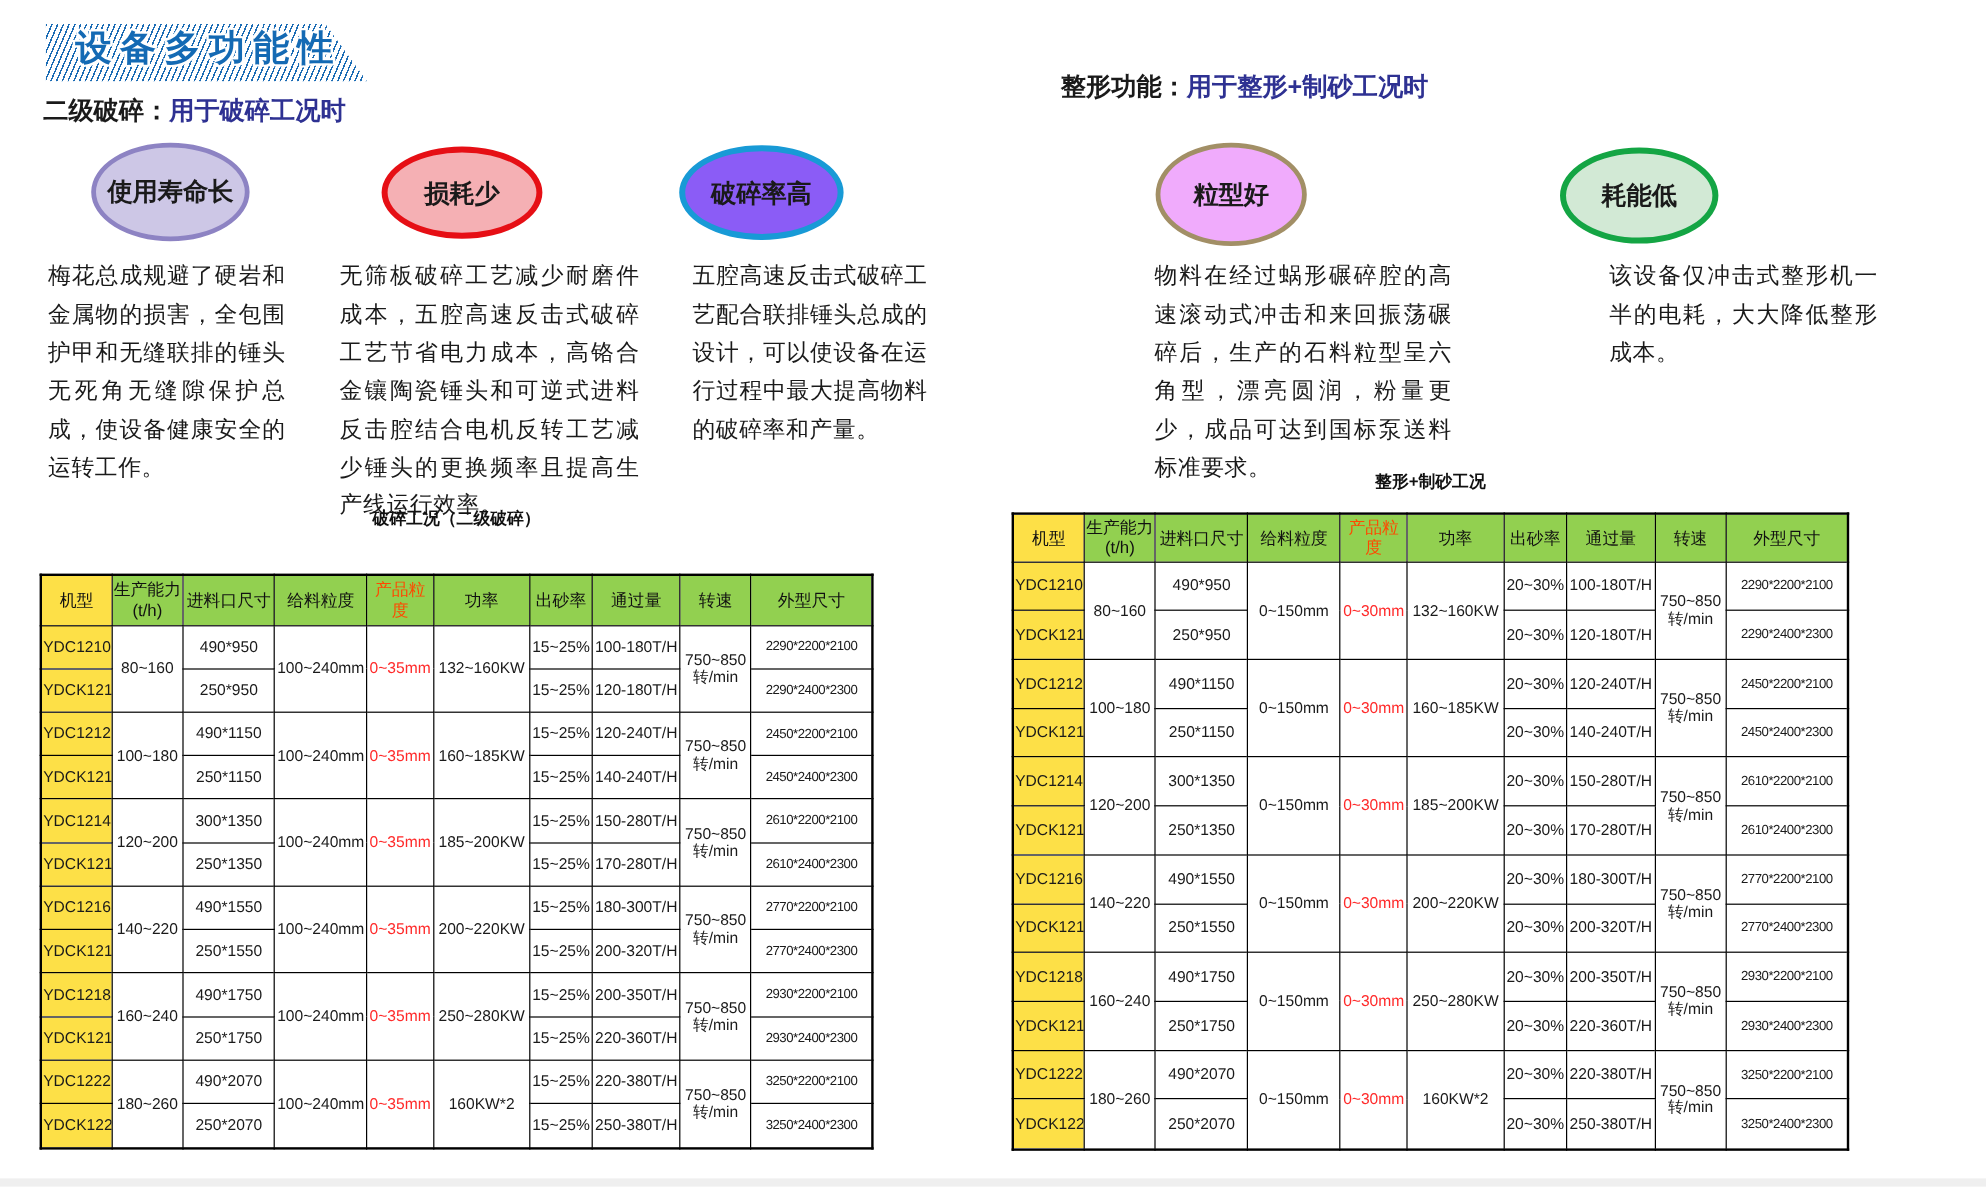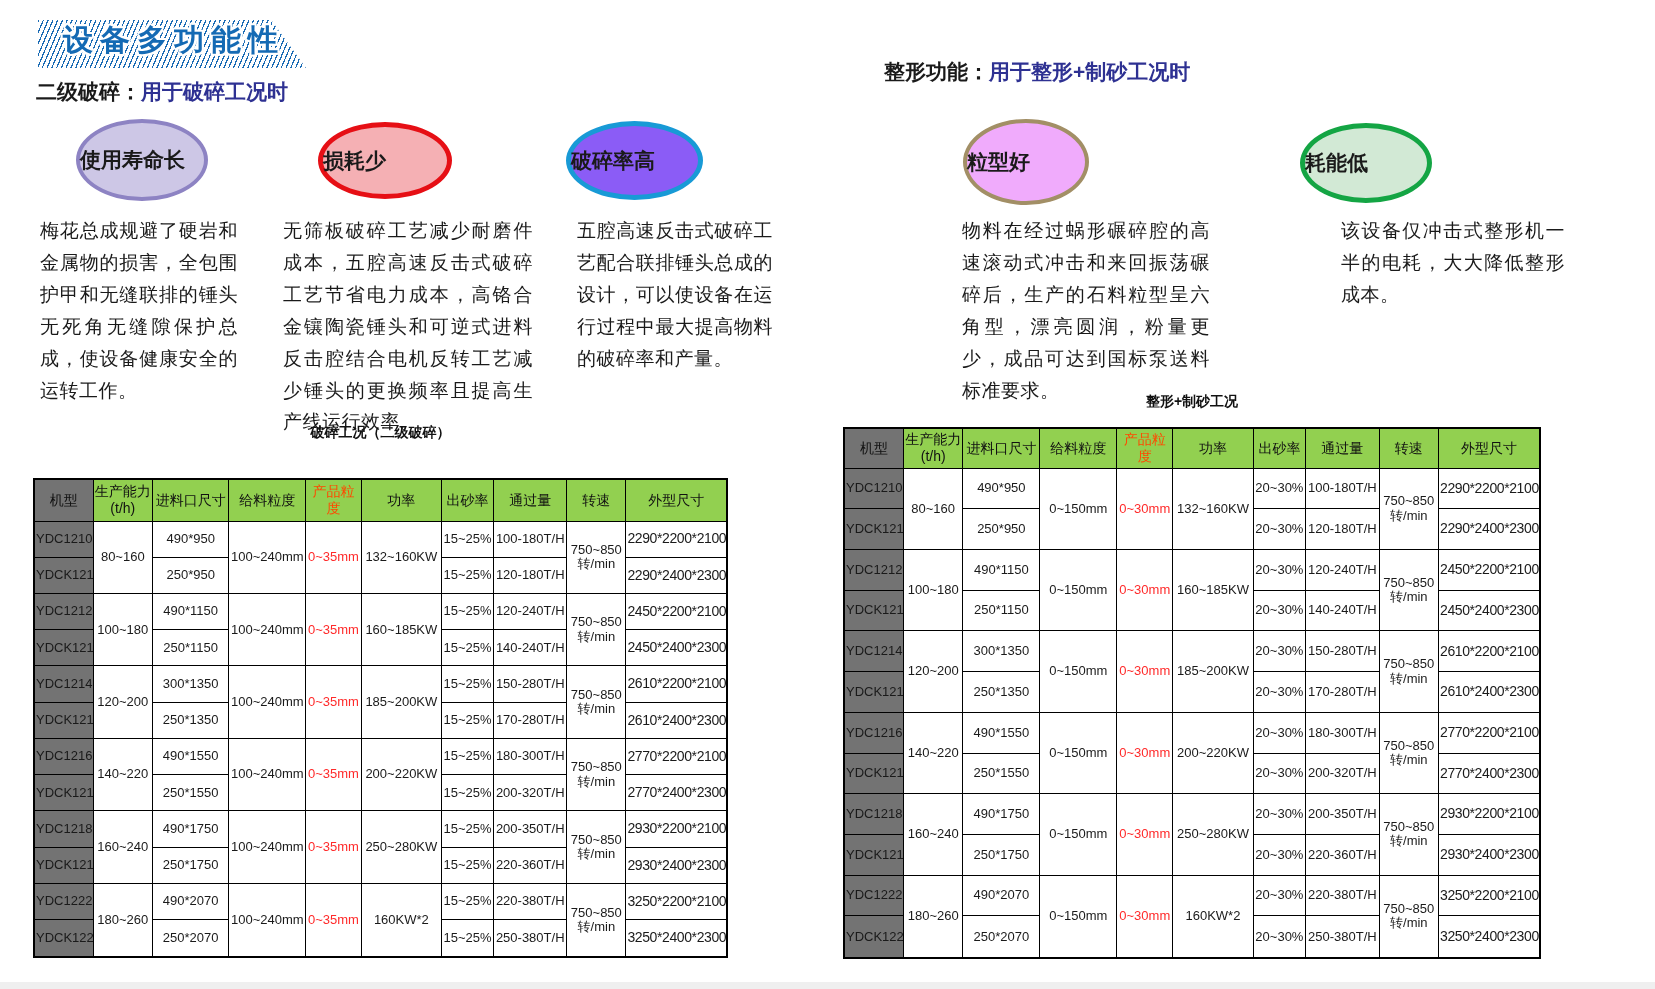--- a/index.html
+++ b/index.html
@@ -19,21 +19,21 @@
 
   
   .subtitle { position:absolute; font-size:21px; font-weight:bold; white-space:nowrap; }
   .subtitle .lbl { color:#1a1a1a; }
   .subtitle .val { color:#2e3192; }
   .sub-left  { left:36px;  top:78px; }
   .sub-right { left:884px; top:58px; }
 
   
   .badge { position:absolute; border-radius:50%; border:4px solid #888;
-    display:flex; align-items:center; justify-content:flex-start; }
+    display:flex; align-items:center; justify-content:center; }
   .badge span { font-size:21px; font-weight:bold; color:#1a1a1a; white-space:nowrap; }
   .badge-0 { left:76px;   top:119px; width:132px; height:82px; }
   .badge-1 { left:318px;  top:122px; width:134px; height:77px; border-width:5px; }
   .badge-2 { left:566px;  top:121px; width:137px; height:79px; border-width:5px; }
   .badge-3 { left:963px;  top:119px; width:126px; height:86px; }
   .badge-4 { left:1300px; top:123px; width:132px; height:80px; border-width:5px; }
 
   
   .para { position:absolute; font-size:19px; line-height:1.68; color:#1a1a1a;
     text-align:justify; letter-spacing:0.5px; }
@@ -58,26 +58,26 @@
   .wrap-left  table.spec-table { height:480px; }
   .wrap-right table.spec-table { height:532px; }
   .spec-table th, .spec-table td { border:1px solid #000; text-align:center;
     vertical-align:middle; padding:0 1px; overflow:hidden; }
   .spec-table th { background:#92d050; font-size:14px; font-weight:normal;
     white-space:pre-line; line-height:1.25; }
   .wrap-left  th { height:42px; }
   .wrap-right th { height:40px; }
   .spec-table td { font-size:13px; white-space:nowrap; line-height:1.1;
     background:#fff; color:#1a1a1a; }
-  .spec-table th.blue-h, .spec-table td.model { background:#737373; }
+  .spec-table th.blue-h, .spec-table td.model { background:#fde047; }
   .spec-table td.model { font-size:13px; }
   .spec-table th.red-h  { color:#ff4800; }
   .spec-table td.red-v  { color:#ff2a2a; }
   .spec-table td.pre { white-space:pre-line; }
-  .spec-table td.dim { letter-spacing:-0.4px; font-size:14px; }
+  .spec-table td.dim { letter-spacing:-0.4px; font-size:11px; }
 
   .bottom-strip { position:absolute; left:0; bottom:0; width:100%; height:7px;
     background:#efefef; }
 </style>
 </head>
 <body>
 
 <div class="banner">
   <span>设备多功能性</span>
 </div>

